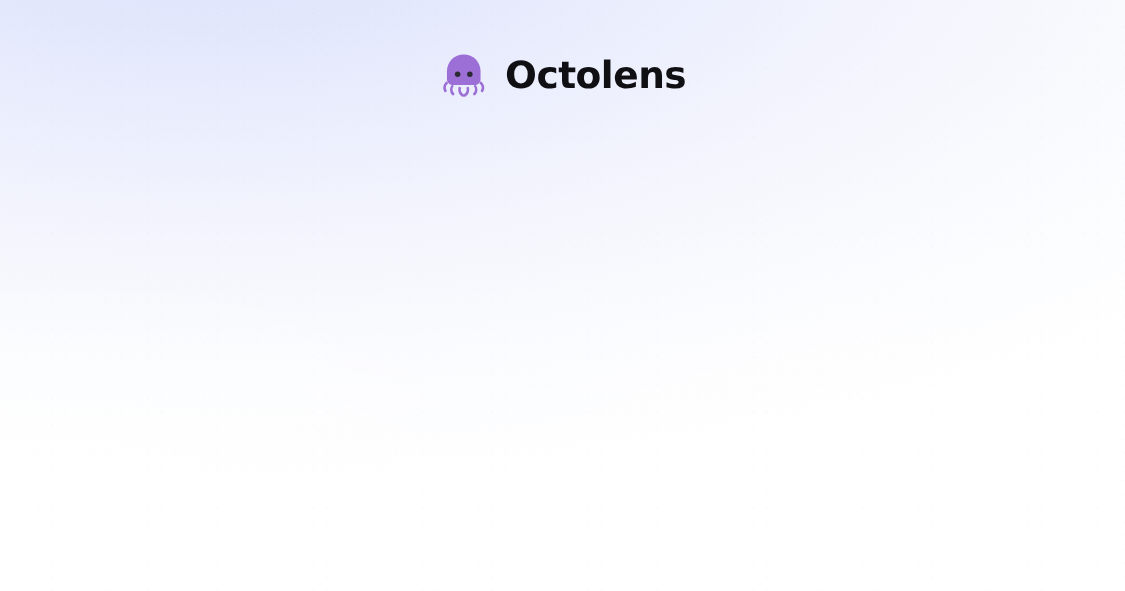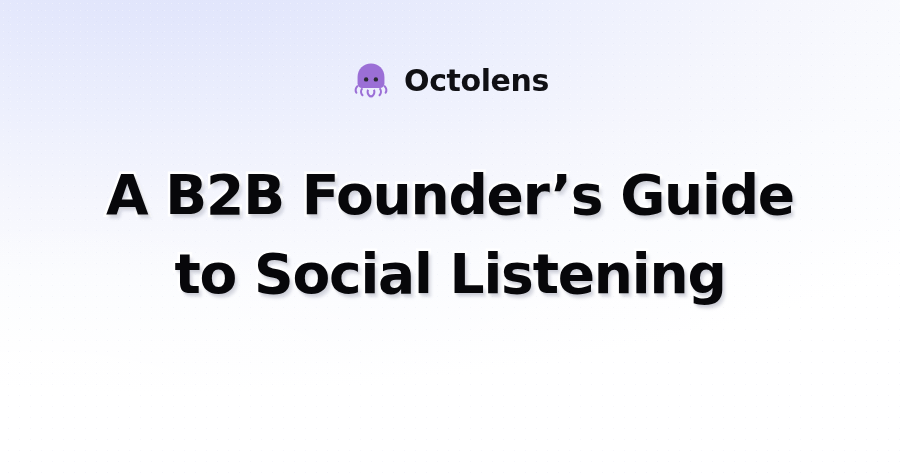--- a/index.html
+++ b/index.html
@@ -76,21 +76,21 @@
   }
 
   
   .brand-row {
     position: relative;
     z-index: 5;
     display: flex;
     align-items: center;
     justify-content: center;
     gap: 13px;
-    margin-top: 58px;
+    margin-top: 38px;
     height: 46px;
   }
   .brand-logo {
     width: 40px;
     height: 40px;
     display: block;
     flex: 0 0 auto;
   }
   .brand-name {
     font-family: "DejaVu Sans", "Liberation Sans", sans-serif;
@@ -151,18 +151,14 @@
 
       <path d="M32 4C20 4 10.5 13.2 10.5 25.6v10.2c0 4.2 3.2 7.4 7.2 7.4h28.6c4 0 7.2-3.2 7.2-7.4V25.6C53.5 13.2 44 4 32 4z" fill="#9b6fd6"></path>
 
       <circle cx="24.2" cy="29.4" r="3.5" fill="#2b2b33"></circle>
       <circle cx="39.8" cy="29.4" r="3.5" fill="#2b2b33"></circle>
     </svg>
 
     <span class="brand-name">Octolens</span>
   </div>
 
-  <h1 class="headline">
-    <span class="line">A B2B Founder’s Guide</span>
-    <span class="line">to Social Listening</span>
-  </h1>
 
 </div>
 
 </body></html>

